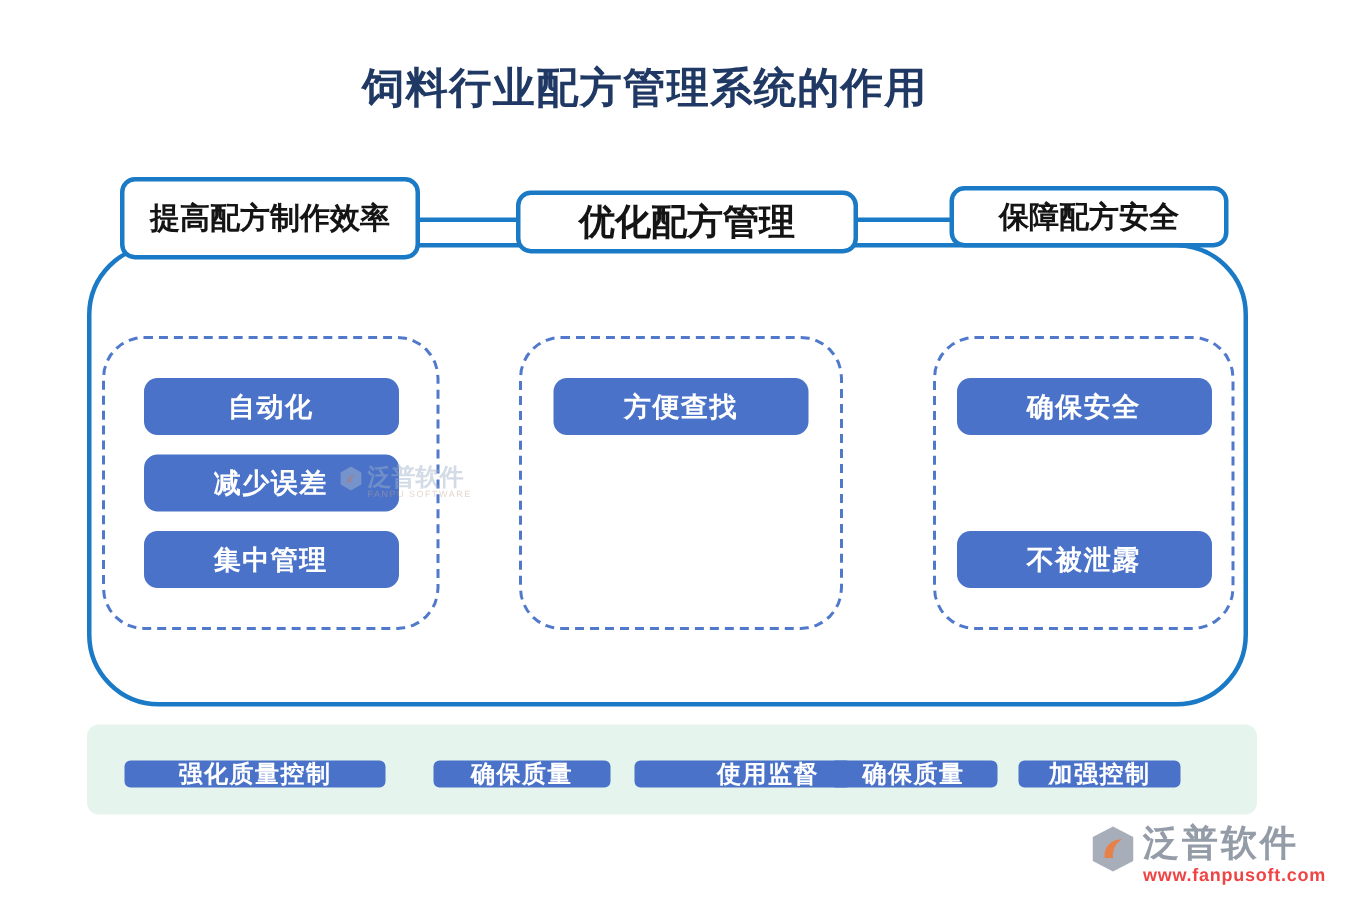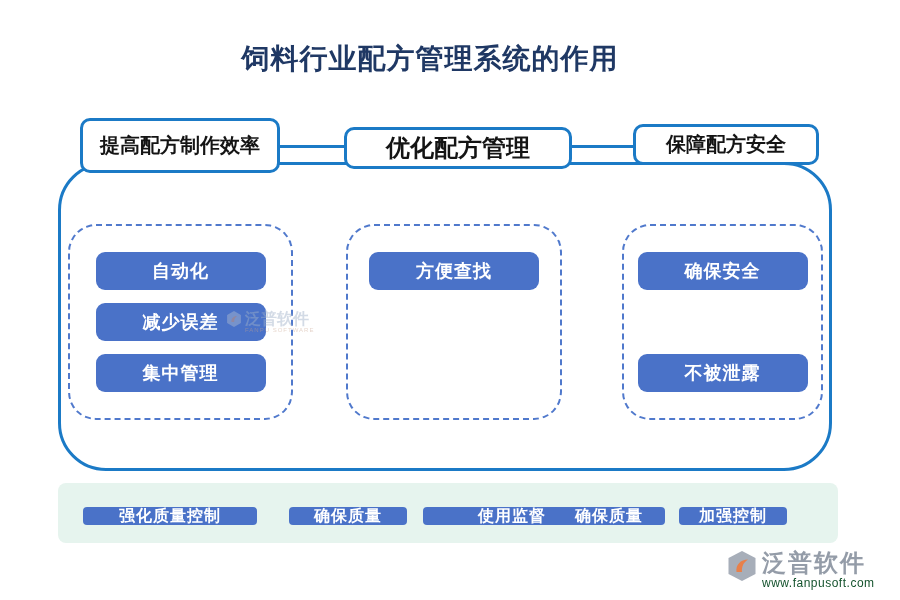--- a/index.html
+++ b/index.html
@@ -65,21 +65,21 @@
   .bb-2{left:219px;width:118px;margin-left:12px;}
   .bb-3{left:365px;width:112px;padding-left:33px;}
   .bb-4{left:495px;width:112px;}
   .bb-5{left:621px;width:108px;}
   
   .logo{
     position:absolute;left:726px;top:550px;display:flex;align-items:flex-start;gap:4px;z-index:5;
   }
   .logo-text-col{display:flex;flex-direction:column;align-items:flex-start;}
   .logo-name{font-size:24px;line-height:26px;font-weight:bold;color:#949CA8;letter-spacing:2px;}
-  .logo-url{font-size:12px;line-height:14px;color:#14532d;font-weight:normal;letter-spacing:0.5px;}
+  .logo-url{font-size:12px;line-height:14px;color:#ef4444;font-weight:bold;letter-spacing:0.5px;}
 </style>
 </head>
 <body>
 
 <div class="title">饲料行业配方管理系统的作用</div>
 
 <div class="big-frame"></div>
 
 <div class="connector conn-1"></div>
 <div class="connector conn-2"></div>

